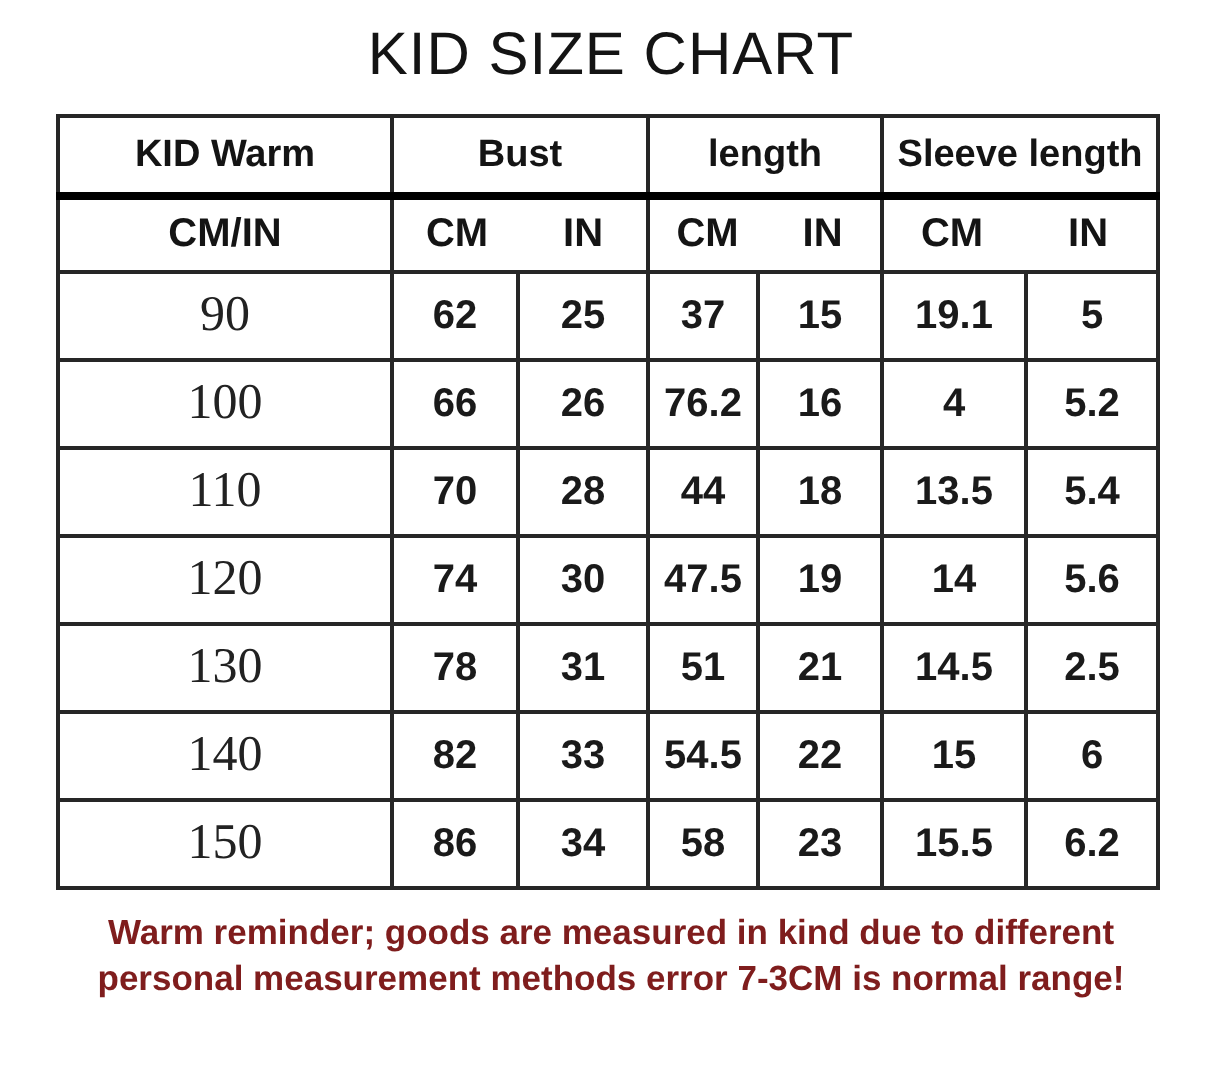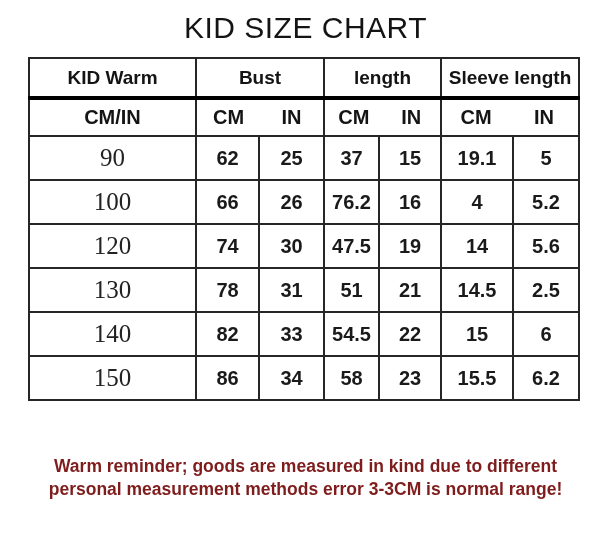--- a/index.html
+++ b/index.html
@@ -149,20 +149,29 @@
       <tr class="data-row">
         <td class="size-cell">100</td>
         <td>66</td>
         <td>26</td>
         <td>76.2</td>
         <td>16</td>
         <td>4</td>
         <td>5.2</td>
       </tr>
       <tr class="data-row">
+        <td class="size-cell">110</td>
+        <td>70</td>
+        <td>28</td>
+        <td>44</td>
+        <td>18</td>
+        <td>13.5</td>
+        <td>5.4</td>
+      </tr>
+      <tr class="data-row">
         <td class="size-cell">120</td>
         <td>74</td>
         <td>30</td>
         <td>47.5</td>
         <td>19</td>
         <td>14</td>
         <td>5.6</td>
       </tr>
       <tr class="data-row">
         <td class="size-cell">130</td>
@@ -189,16 +198,16 @@
         <td>58</td>
         <td>23</td>
         <td>15.5</td>
         <td>6.2</td>
       </tr>
     </tbody>
   </table>
 
   <div class="warning">
     <div>Warm reminder; goods are measured in kind due to different</div>
-    <div>personal measurement methods error 3-3CM is normal range!</div>
+    <div>personal measurement methods error 7-3CM is normal range!</div>
   </div>
 
 </div>
 
 </body></html>

